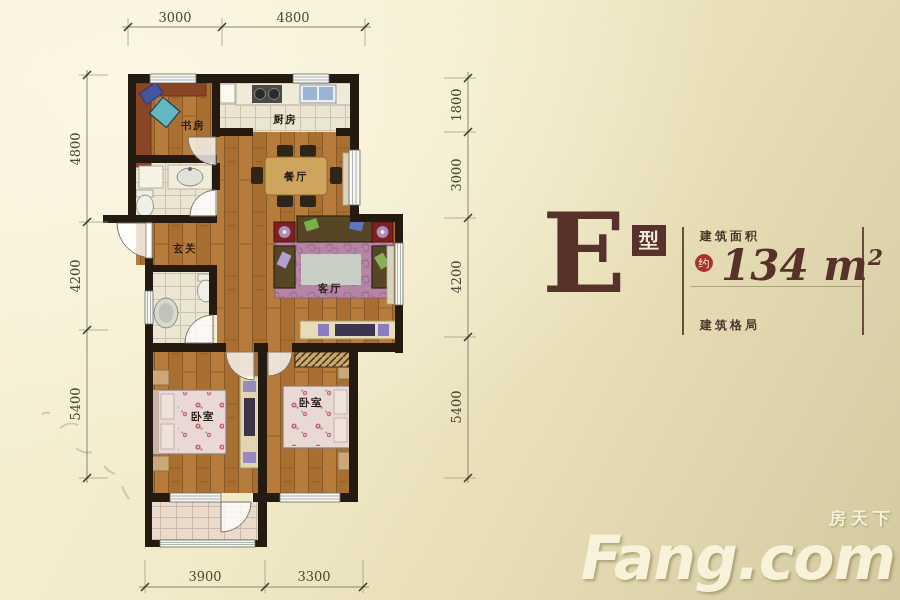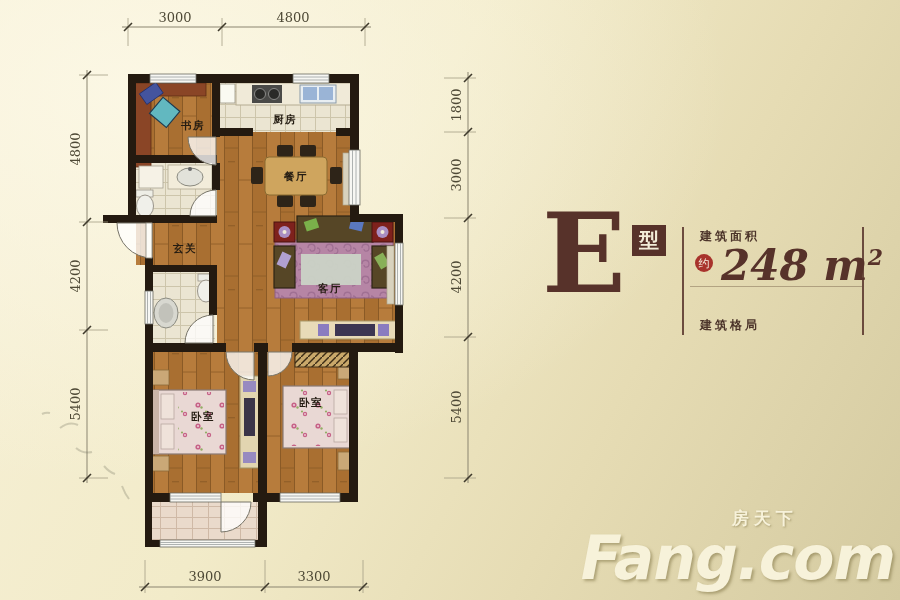--- a/index.html
+++ b/index.html
@@ -23,21 +23,21 @@
   .panel .vline{position:absolute;top:12px;height:108px;width:2px;background:#57322a;opacity:.85;}
   .panel .v1{left:142px;} .panel .v2{left:322px;}
   .panel .lbl{position:absolute;left:160px;font-size:12px;font-weight:600;color:#4c342a;letter-spacing:3px;white-space:nowrap;}
   .panel .l1{top:13px;} .panel .l2{top:78px;margin-top:24px;} .panel .l3{top:108px;}
   .panel .approx{position:absolute;left:155px;top:39px;width:18px;height:18px;border-radius:50%;
     background:#a8332c;color:#f5efe0;font-size:11px;display:flex;align-items:center;justify-content:center;}
   .panel .area{position:absolute;left:181px;top:26px;font:bold italic 42px "DejaVu Serif",serif;color:#57322a;white-space:nowrap;}
   .panel .area sup{font-size:22px;}
   .panel .hline{position:absolute;left:150px;top:71px;width:172px;border-top:1px solid rgba(96,74,52,.38);}
   
-  .wm{position:absolute;right:5px;bottom:12px;color:#f7f2da;text-align:center;line-height:1;}
+  .wm{position:absolute;right:5px;bottom:12px;color:#f7f2da;text-align:right;line-height:1;}
   .wm .cn{margin-left:54px;font-size:17px;font-weight:bold;letter-spacing:5px;text-shadow:1px 1px 2px rgba(120,108,60,.5);}
   .wm .en{font-size:60px;font-weight:bold;font-style:italic;letter-spacing:-1px;margin-top:1px;
     text-shadow:2px 2px 3px rgba(120,108,60,.5);}
 </style>
 </head>
 <body>
 
 <div class="stage">
 
 <svg width="900" height="600" viewBox="0 0 900 600">
@@ -321,21 +321,21 @@
   </g>
 </svg>
 
   <div class="panel">
     <div class="e">E</div>
     <div class="badge">型</div>
     <div class="vline v1"></div>
     <div class="vline v2"></div>
     <div class="lbl l1">建筑面积</div>
     <div class="approx">约</div>
-    <div class="area"><span>248</span>&nbsp;<span>m</span><sup>2</sup></div>
+    <div class="area"><span>134</span>&nbsp;<span>m</span><sup>2</sup></div>
     <div class="hline"></div>
     <div class="lbl l2">建筑格局</div>
   </div>
 
   <div class="wm">
     <div class="cn">房天下</div>
     <div class="en">Fang.com</div>
   </div>
 
 </div>

